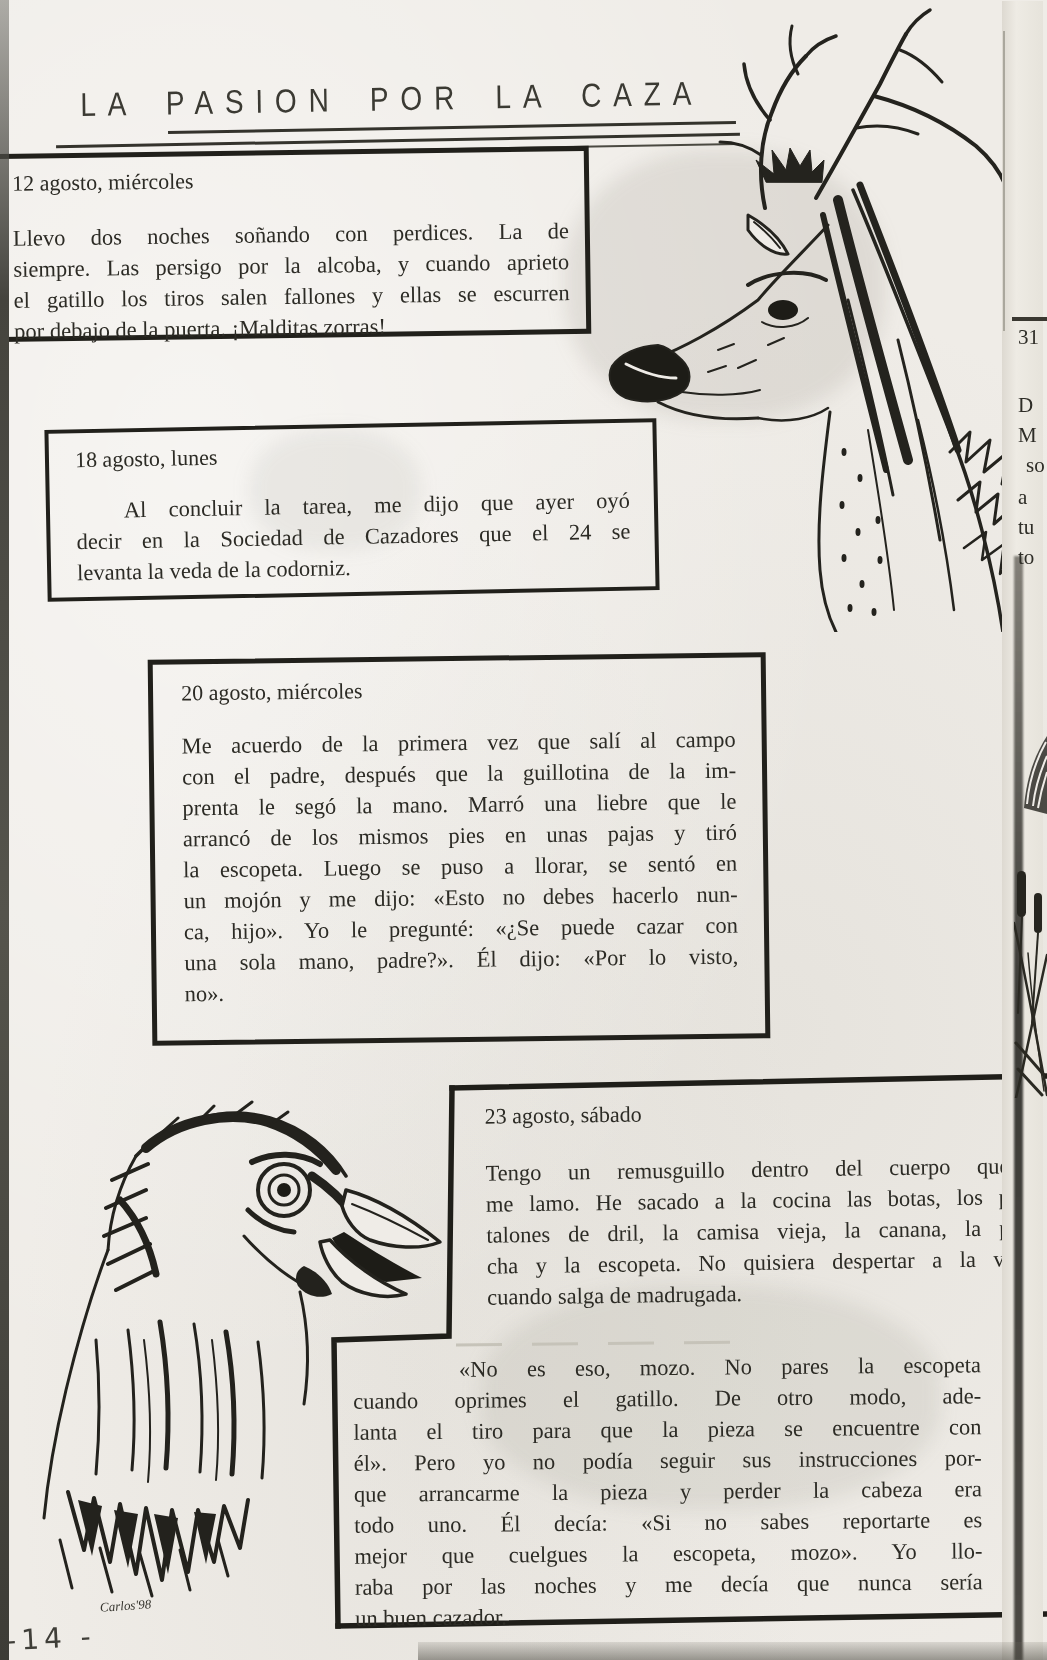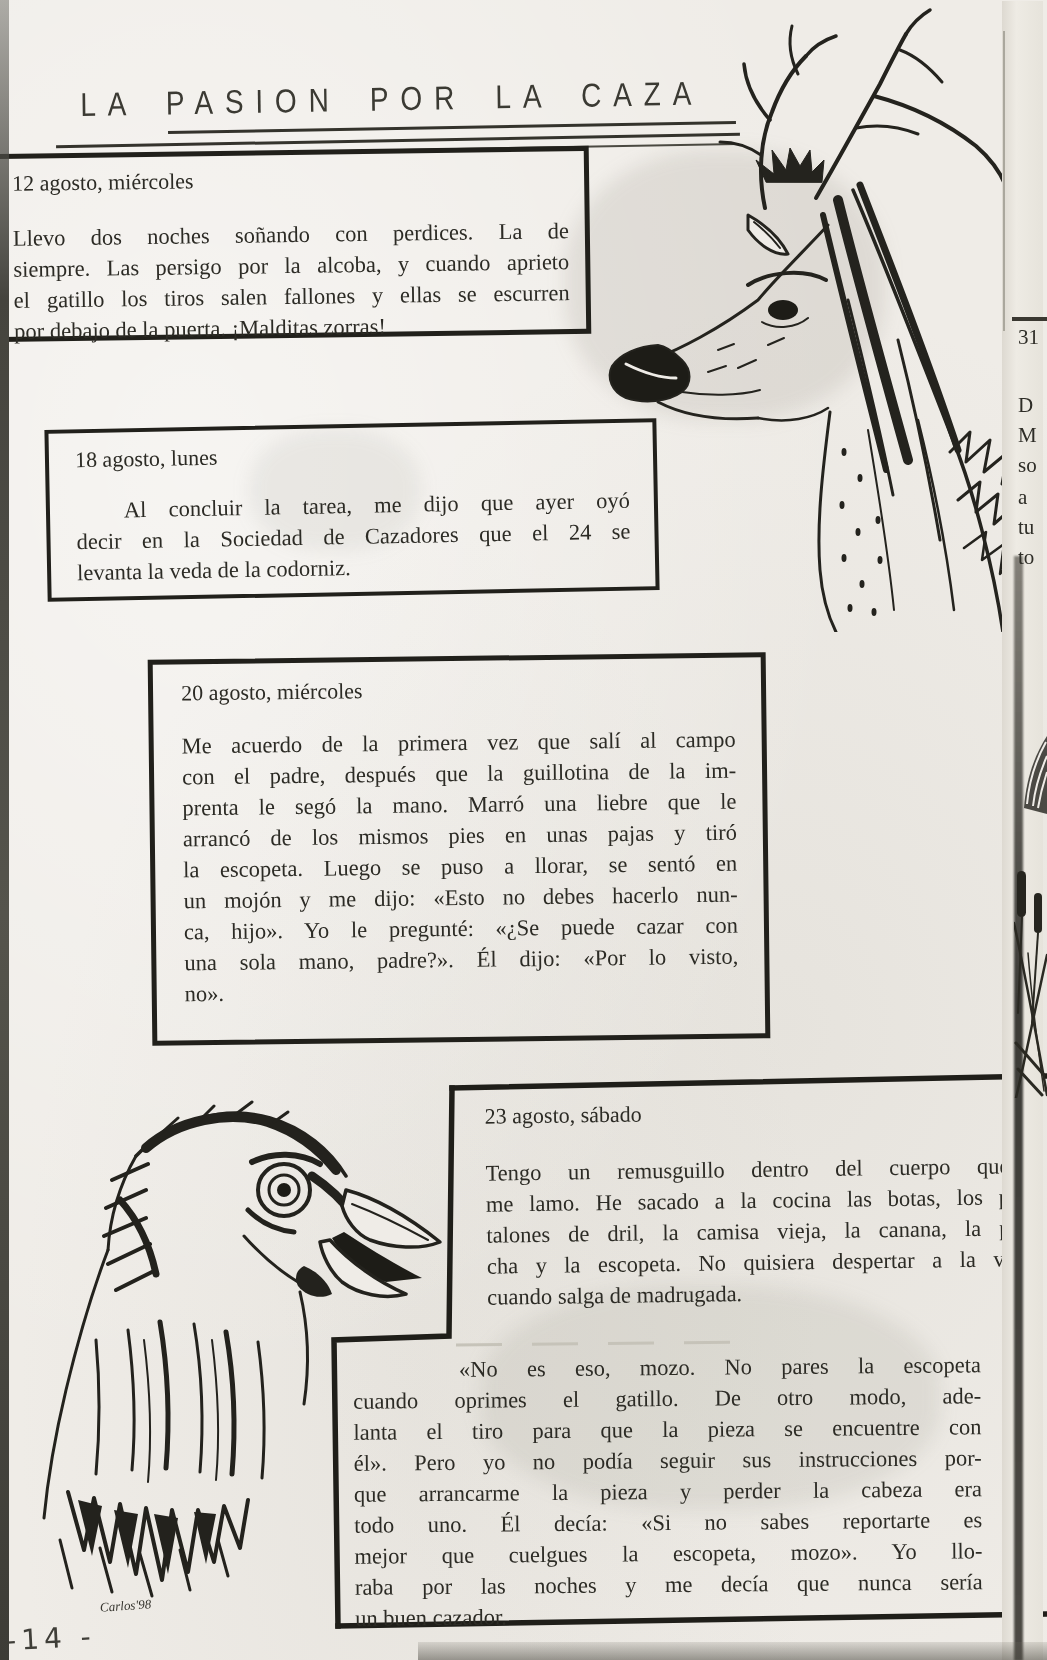--- a/index.html
+++ b/index.html
@@ -247,21 +247,21 @@
       </div>
   </div>
 
   <div class="abs gutter">
     <div class="topline"></div>
     <div class="crease"></div>
     <div class="adj-rule"></div>
     <div class="adj-num">31</div>
     <div class="frag" style="top:392px;">D</div>
     <div class="frag" style="top:422px;">M</div>
-    <div class="frag" style="top:452px;">so</div>
+    <div class="frag" style="top:452px;margin-left:8px;">so</div>
     <div class="frag" style="top:484px;">a</div>
     <div class="frag" style="top:514px;font-family:Liberation Serif, serif;">tu</div>
     <div class="frag" style="top:544px;text-align:center;">to</div>
 
     <svg style="position:absolute;left:16px;top:735px;" width="29" height="78" viewBox="0 0 29 78">
       <path d="M29,0 C16,20 8,44 6,72 L29,78 Z" fill="rgba(35,34,29,0.8)"></path>
       <path d="M28,6 C18,24 11,46 9,68 M29,20 C22,36 17,52 15,70 M29,36 C25,48 22,60 20,72" stroke="#efece7" stroke-width="2" fill="none"></path>
     </svg>
 
     <svg style="position:absolute;left:12px;top:862px;" width="33" height="235" viewBox="0 0 33 235">

